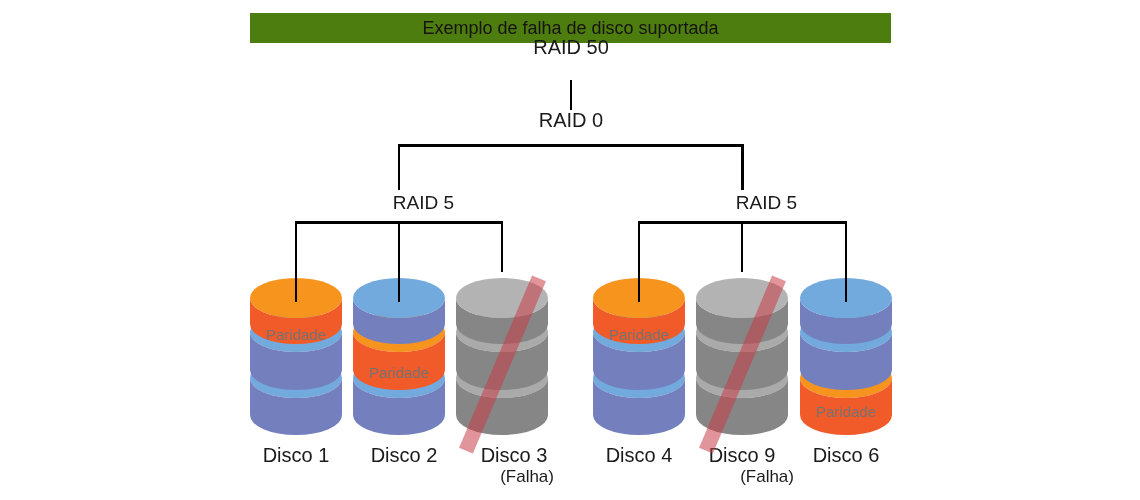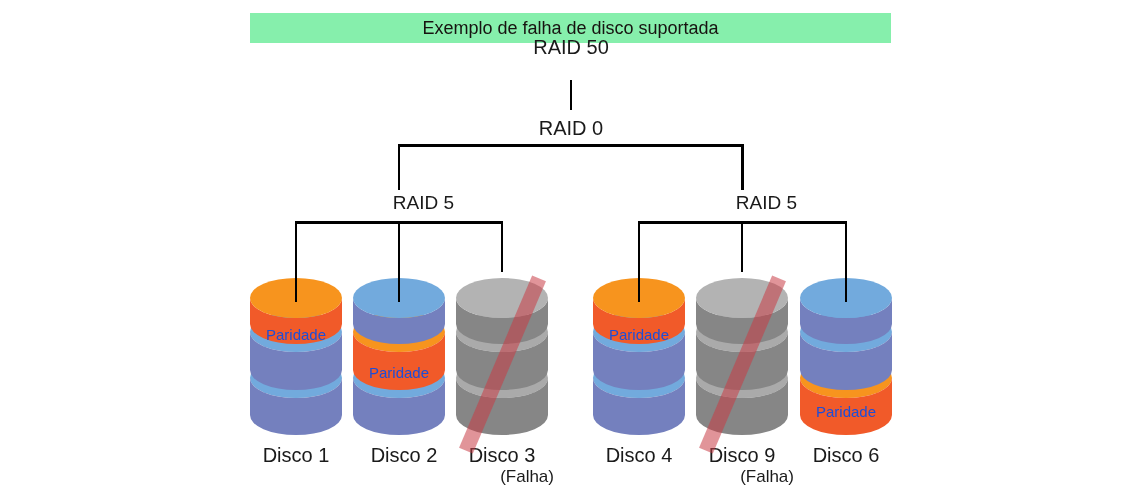--- a/index.html
+++ b/index.html
@@ -8,21 +8,21 @@
     font-family:"Liberation Sans", sans-serif;color:#1a1a1a;overflow:hidden;
   }
   
   .banner{
     position:absolute;left:250px;top:13px;width:641px;height:30px;
     text-align:center;line-height:30px;font-size:18px;color:#171310;
   }
   
   .node-label{position:absolute;width:110px;text-align:center;font-size:20px;}
   #raid50{left:516px;top:36px;}
-  #raid0{left:516px;top:117px;}
+  #raid0{left:516px;top:109px;}
   .raid5-label{position:absolute;width:110px;text-align:right;font-size:19px;top:192px;}
   #raid5-left{left:344px;}
   #raid5-right{left:687px;}
   
   .tline{position:absolute;background:#000000;z-index:3;}
   #l-root-v {left:569.75px;top:80px;width:2.5px;height:30px;}
   #l-r0-h   {left:397.75px;top:144px;width:346px;height:2.5px;}
   #l-r0-vl  {left:397.75px;top:144px;width:2.5px;height:46px;}
   #l-r0-vr  {left:741.25px;top:144px;width:2.5px;height:46px;}
   #l-r5l-h  {left:294.75px;top:221px;width:208.5px;height:2.5px;}
@@ -33,40 +33,40 @@
   #l-r5r-v1 {left:637.75px;top:221px;width:2.5px;height:81px;}
   #l-r5r-v2 {left:740.75px;top:221px;width:2.5px;height:51px;}
   #l-r5r-v3 {left:844.75px;top:221px;width:2.5px;height:81px;}
   
   .disk{position:absolute;top:278px;width:92px;height:185px;z-index:2;}
   #disk1{left:250px;} #disk2{left:353px;} #disk3{left:456px;}
   #disk4{left:593px;} #disk5{left:696px;} #disk6{left:800px;}
   .disk svg{position:absolute;left:0;top:0;}
   .parity{
     position:absolute;left:0;width:92px;text-align:center;
-    font-size:15px;color:#1d4ed8;z-index:3;
+    font-size:15px;color:#737373;z-index:3;
   }
   .slot-top{top:48px;} .slot-mid{top:86px;} .slot-bot{top:125px;}
   .fail-stripe{
     position:absolute;left:39px;top:-7px;width:15px;height:187px;
     transform:rotate(23deg);opacity:0.55;z-index:4;
   }
   
   .disk-name{position:absolute;top:444px;width:104px;text-align:center;font-size:20px;}
-  #name1{left:244px;} #name2{left:352px;} #name3{left:450px;}
+  #name1{left:244px;} #name2{left:352px;} #name3{left:462px;}
   #name4{left:587px;} #name5{left:690px;} #name6{left:794px;}
   .disk-status{position:absolute;top:467px;width:104px;text-align:right;font-size:17px;}
   #status3{left:450px;} #status5{left:690px;}
 </style>
 </head>
 <body>
 
 <div id="stage">
 
-  <div class="banner" style="background-color: #86efac;">Exemplo de falha de disco suportada</div>
+  <div class="banner" style="background-color: #4d7c0f;">Exemplo de falha de disco suportada</div>
 
   <div class="node-label" id="raid50">RAID 50</div>
   <div class="node-label" id="raid0">RAID 0</div>
   <div class="raid5-label" id="raid5-left">RAID 5</div>
   <div class="raid5-label" id="raid5-right">RAID 5</div>
 
   <div class="tline" id="l-root-v"></div>
   <div class="tline" id="l-r0-h"></div>
   <div class="tline" id="l-r0-vl"></div>
   <div class="tline" id="l-r0-vr"></div>

